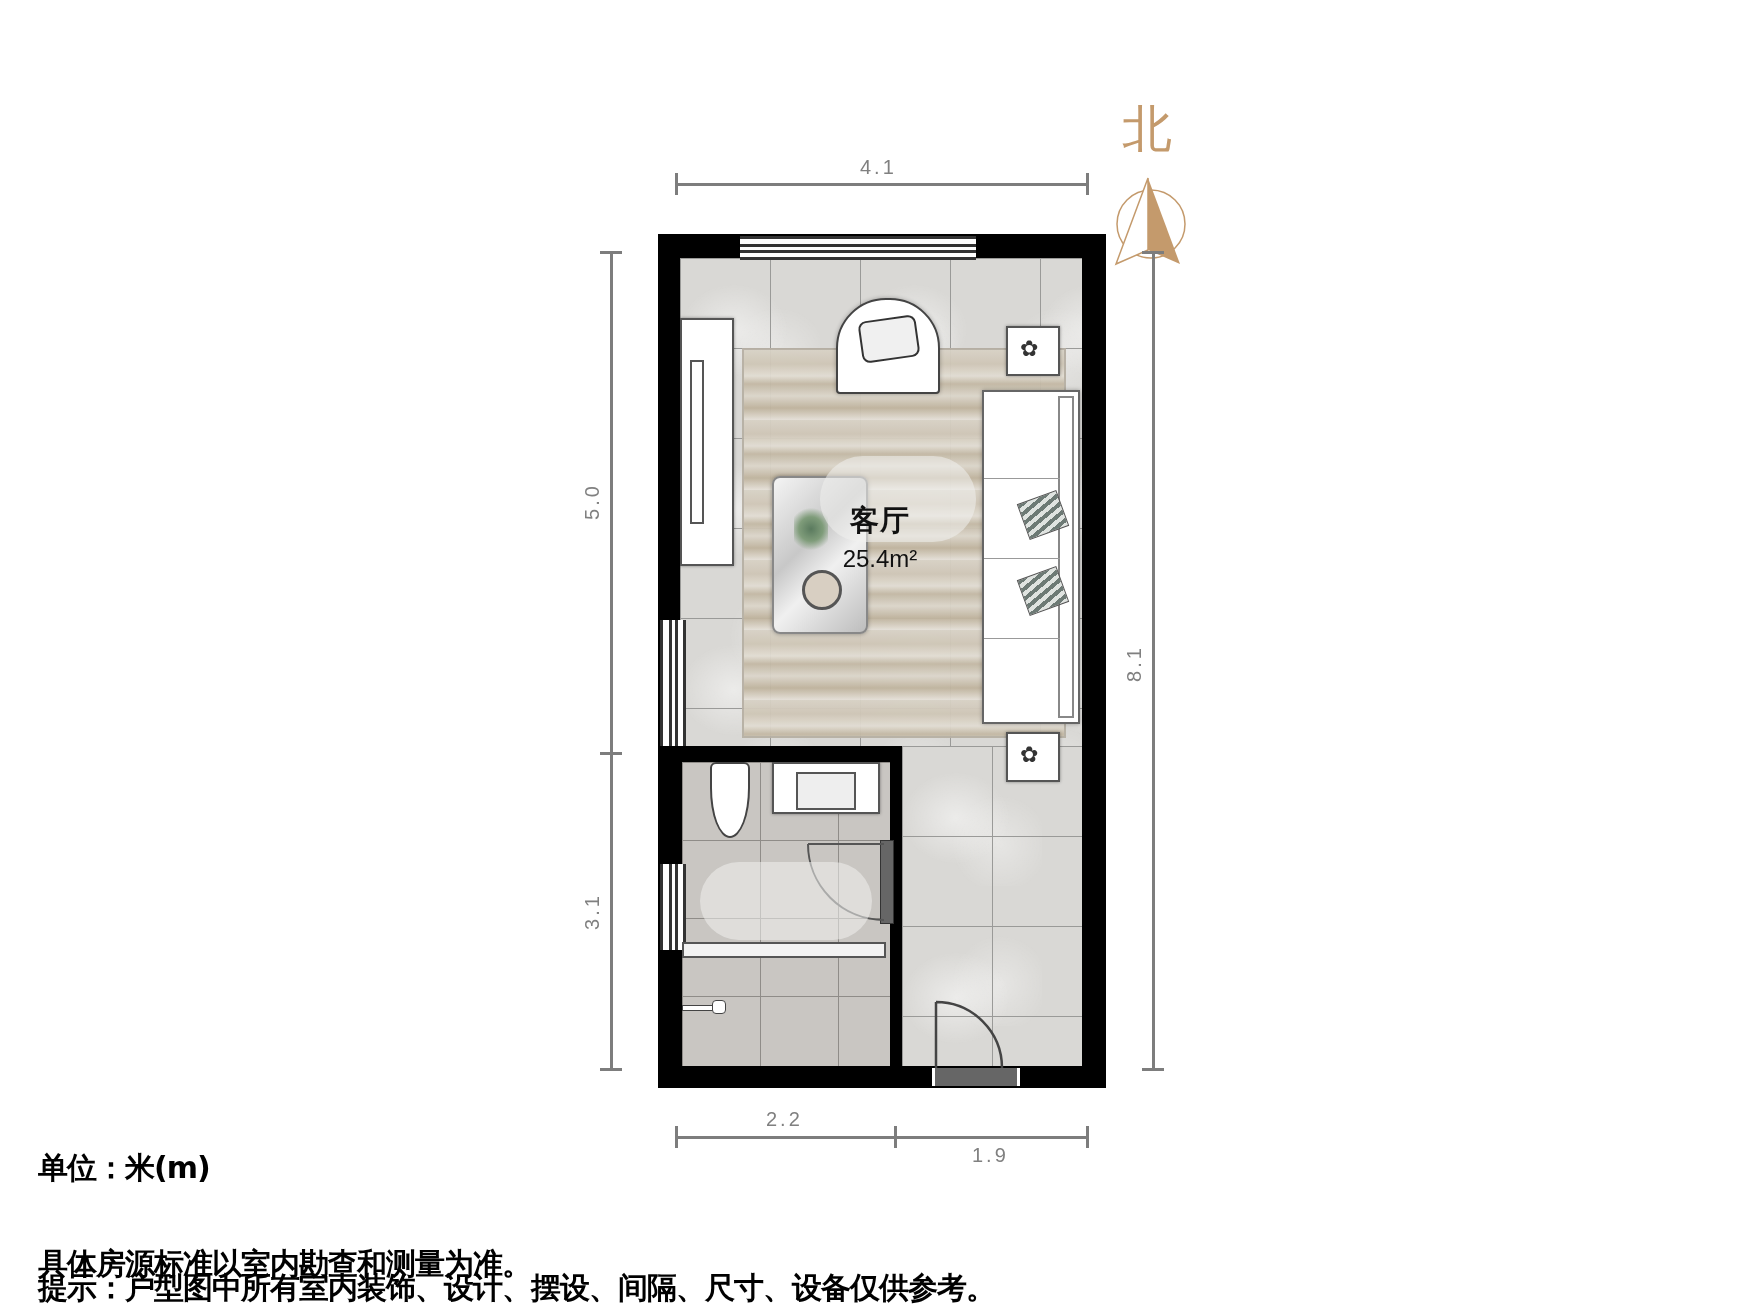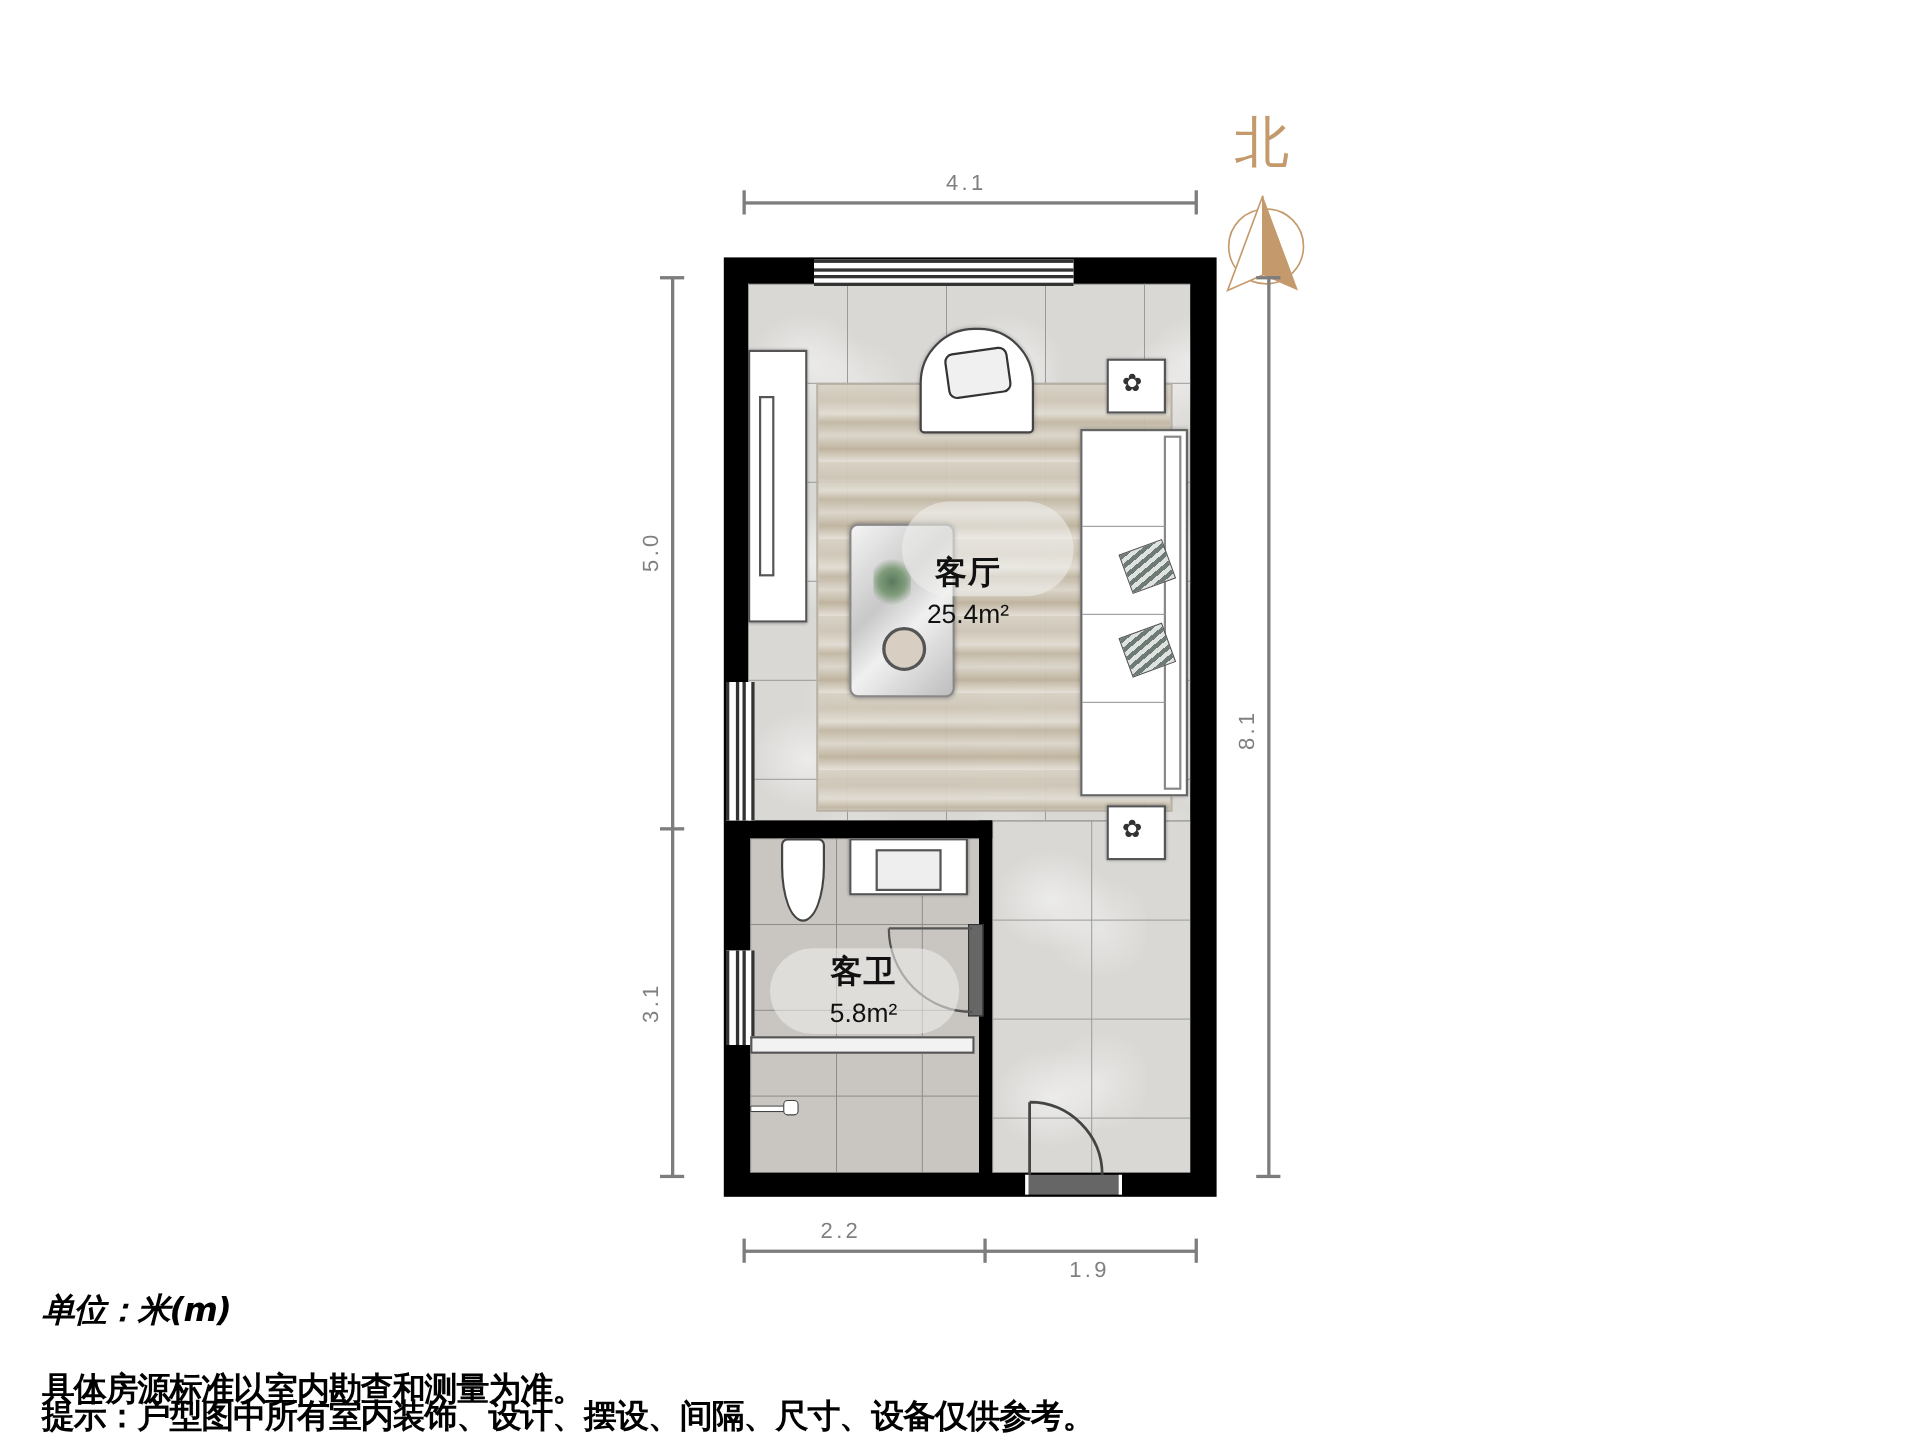--- a/index.html
+++ b/index.html
@@ -82,21 +82,21 @@
   <div class="dim-line" style="left:1142px; top:251px; width:22px; height:3px;"></div>
   <div class="dim-line" style="left:1142px; top:1068px; width:22px; height:3px;"></div>
   <div class="dim-text v" style="left:1116px; top:652px;">8.1</div>
 </div>
 
 <div>
   <div class="dim-line" style="left:676px; top:1136px; width:412px; height:3px;"></div>
   <div class="dim-line" style="left:675px; top:1126px; width:3px; height:22px;"></div>
   <div class="dim-line" style="left:894px; top:1126px; width:3px; height:22px;"></div>
   <div class="dim-line" style="left:1086px; top:1126px; width:3px; height:22px;"></div>
-  <div class="dim-text" style="left:746px; top:1108px;">2.2</div>
+  <div class="dim-text" style="left:766px; top:1108px;">2.2</div>
   <div class="dim-text" style="left:972px; top:1144px;">1.9</div>
 </div>
 
 <div class="abs" style="left:0; top:0; width:1746px; height:1310px;">
 
   <div class="wall" style="left:658px; top:234px; width:448px; height:854px;"></div>
 
   <div class="floor-tile" style="left:680px; top:258px; width:402px; height:488px;"></div>
 
   <div class="floor-tile" style="left:902px; top:746px; width:180px; height:320px;"></div>
@@ -159,26 +159,22 @@
     <div class="abs" style="left:0; top:5px; width:34px; height:4px; background:#fff; border:1px solid #444;"></div>
     <div class="abs" style="left:30px; top:0; width:12px; height:12px; background:#fff; border:1px solid #444; border-radius:4px;"></div>
   </div>
 
   <div class="abs" style="left:880px; top:840px; width:12px; height:82px; background:#666; border:1px solid #333;"></div>
   <svg class="abs" style="left:806px; top:842px;" width="80" height="80">
     <path d="M2,2 L78,2 M2,2 A76,76 0 0,0 78,78" fill="none" stroke="#555" stroke-width="2"></path>
   </svg>
 
   <div class="label-bg" style="left:700px; top:862px; width:172px; height:78px;"></div>
-  <div class="room-label" style="left:715px; top:864px; width:140px;">
-    <div class="room-name">客卫</div>
-    <div class="room-area">5.8m²</div>
-  </div>
 
   <div class="abs" style="left:932px; top:1068px; width:82px; height:18px; background:#666; border-left:3px solid #fff; border-right:3px solid #fff;"></div>
   <svg class="abs" style="left:932px; top:998px;" width="84" height="72">
     <path d="M4,70 L4,4 M4,4 A66,66 0 0,1 70,70" fill="none" stroke="#444" stroke-width="2.5"></path>
   </svg>
 </div>
 
-<div class="note" style="top:1172px;font-style:italic;">单位：米(m)</div>
+<div class="note" style="top:1148px;">单位：米(m)</div>
 <div class="note" style="top:1268px;">提示：户型图中所有室内装饰、设计、摆设、间隔、尺寸、设备仅供参考。</div>
 <div class="note" style="top:1244px;">具体房源标准以室内勘查和测量为准。</div>
 
 </body></html>

